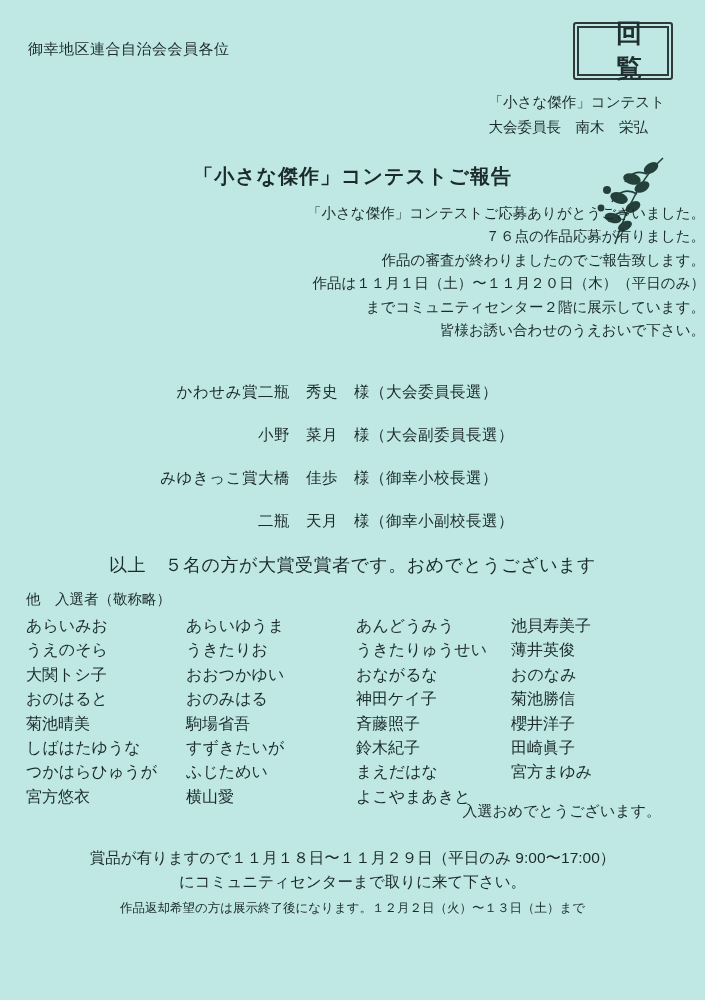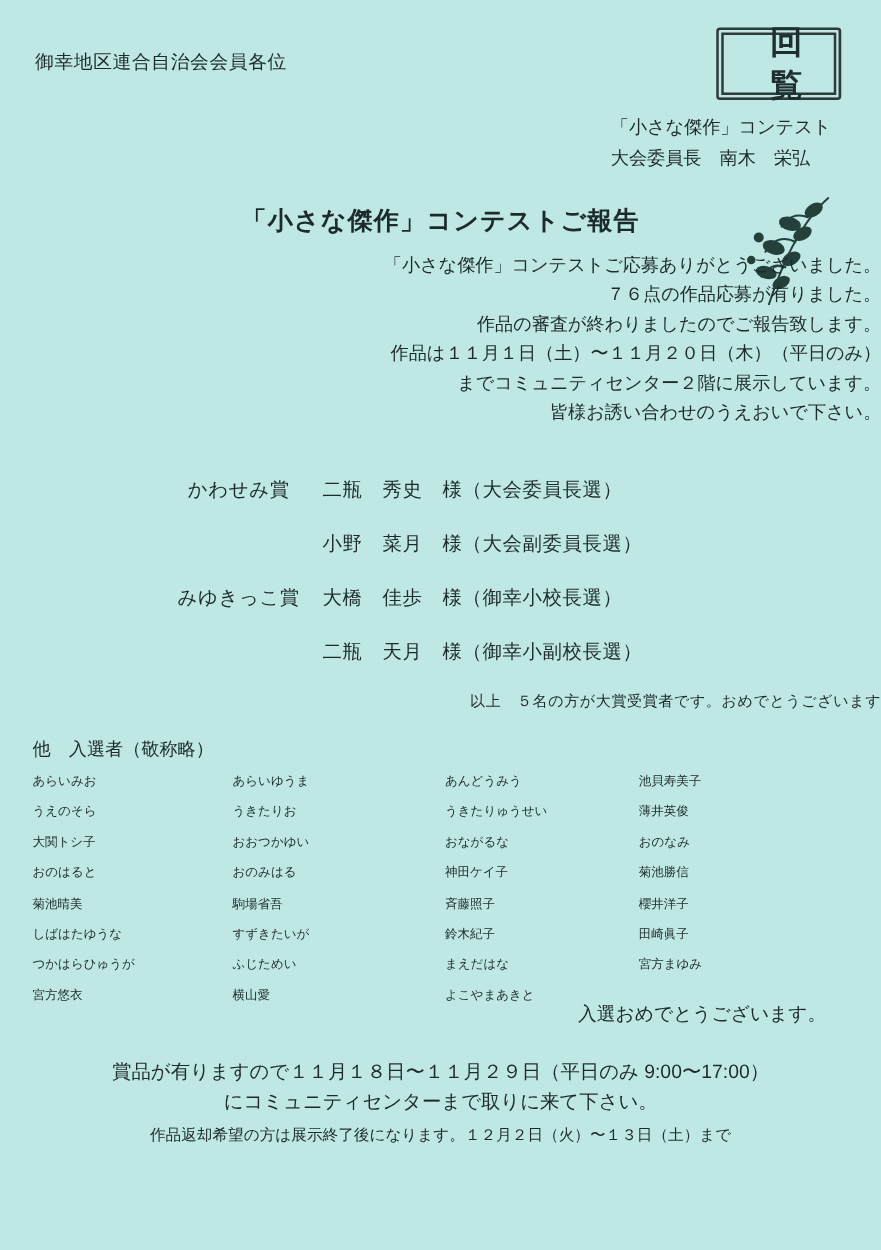--- a/index.html
+++ b/index.html
@@ -102,57 +102,57 @@
     width: 100%;
     font-size: 15.5px;
   }
   .award-row {
     display: flex;
     align-items: baseline;
     height: 43px;
   }
   .award-cat {
     width: 258px;
-    text-align: center;
+    text-align: right;
     padding-left: 124px;
     box-sizing: border-box;
     letter-spacing: 0.5px;
   }
   .award-name {
     letter-spacing: 0.5px;
     margin-top: 40px;
   }
 
   
   .summary {
     position: absolute;
     top: 553px;
     left: 0;
     width: 100%;
-    text-align: right;
-    font-size: 12px;
+    text-align: center;
+    font-size: 18px;
     letter-spacing: 0.5px;
   }
 
   
   .others-heading {
     position: absolute;
     top: 590px;
     left: 26px;
     font-size: 14.5px;
   }
   .others-grid {
     position: absolute;
     top: 614px;
     left: 26px;
     width: 645px;
     display: grid;
     grid-template-columns: 160px 170px 155px 160px;
     row-gap: 0px;
-    font-size: 10px;
+    font-size: 16px;
   }
   .others-grid div {
     height: 24.4px;
     line-height: 24.4px;
     white-space: nowrap;
   }
 
   .congrats {
     position: absolute;
     top: 802px;

